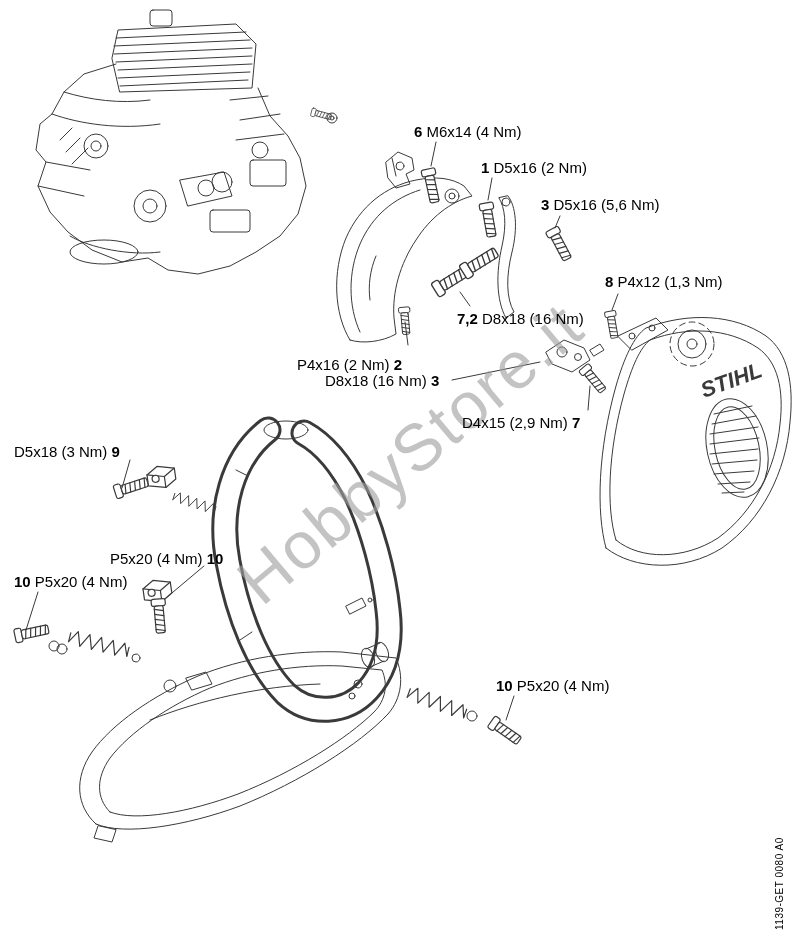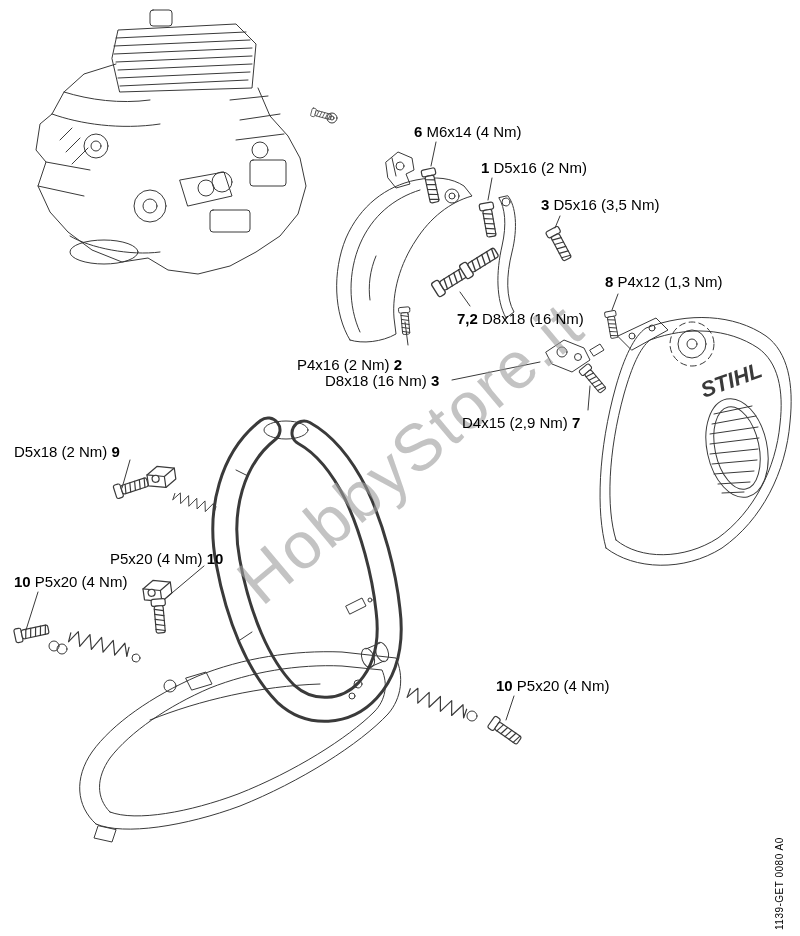--- a/index.html
+++ b/index.html
@@ -198,21 +198,21 @@
     <span>M6x14 (4 Nm)</span>
   </div>
 
   <div class="lbl" style="left:481px;top:159px">
     <b>1</b>
     <span>D5x16 (2 Nm)</span>
   </div>
 
   <div class="lbl" style="left:541px;top:196px">
     <b>3</b>
-    <span>D5x16 (3,5 Nm)</span>
+    <span>D5x16 (5,6 Nm)</span>
   </div>
 
   <div class="lbl" style="left:605px;top:273px">
     <b>8</b>
     <span>P4x12 (1,3 Nm)</span>
   </div>
 
   <div class="lbl" style="left:457px;top:310px">
     <b>7,2</b>
     <span>D8x18 (16 Nm)</span>
@@ -227,21 +227,21 @@
     <span>D8x18 (16 Nm)</span>
     <b>3</b>
   </div>
 
   <div class="lbl" style="left:462px;top:414px">
     <span>D4x15 (2,9 Nm)</span>
     <b>7</b>
   </div>
 
   <div class="lbl" style="left:14px;top:443px">
-    <span>D5x18 (2 Nm)</span>
+    <span>D5x18 (3 Nm)</span>
     <b>9</b>
   </div>
 
   <div class="lbl" style="left:110px;top:550px">
     <span>P5x20 (4 Nm)</span>
     <b>10</b>
   </div>
 
   <div class="lbl" style="left:14px;top:573px">
     <b>10</b>

